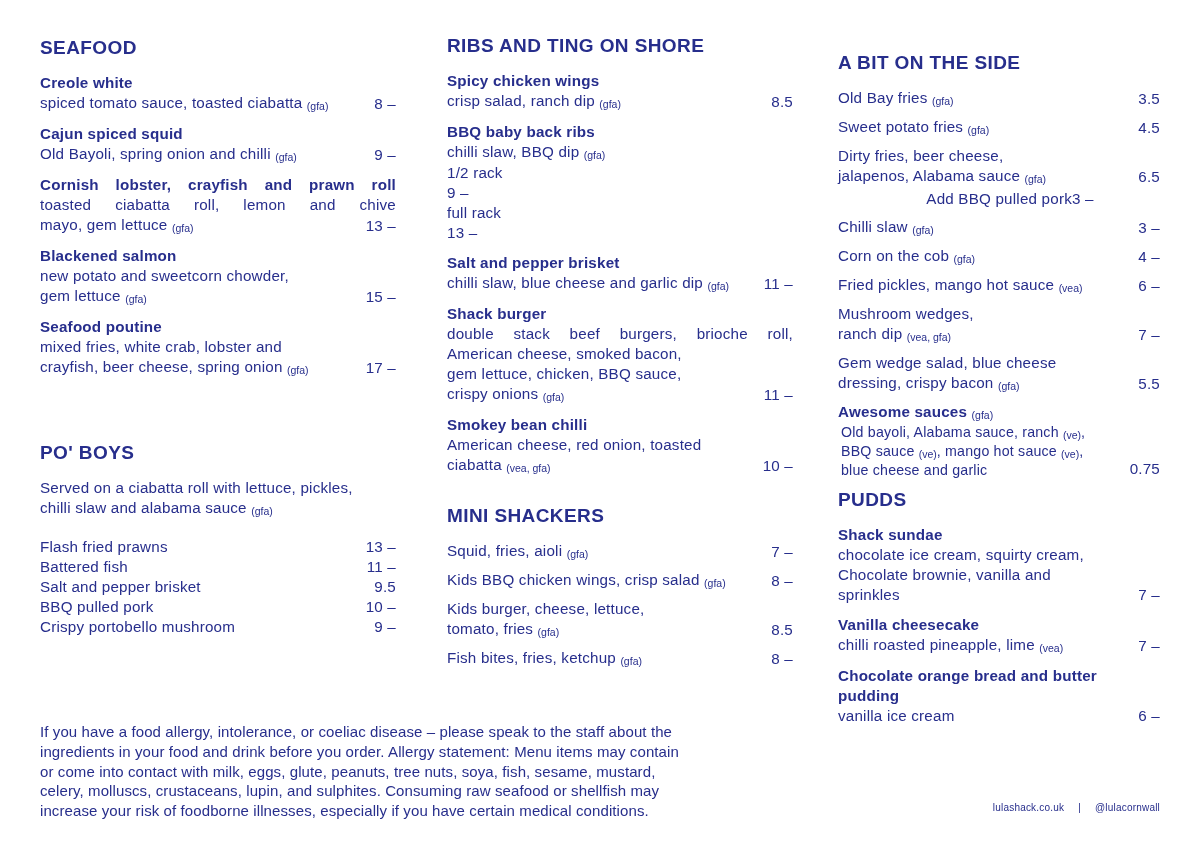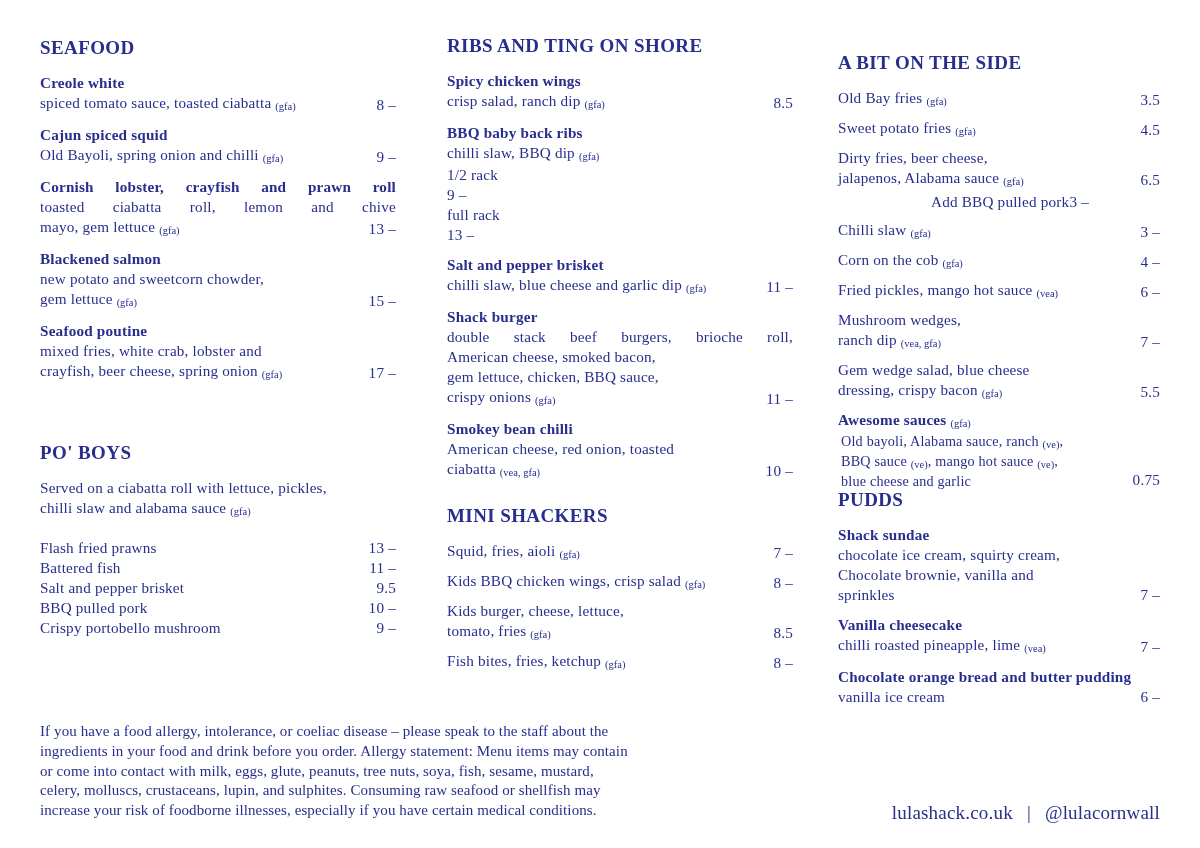--- a/index.html
+++ b/index.html
@@ -1,31 +1,31 @@
 <!DOCTYPE html>
 <html style="--ink: #272e8c; --bg: #ffffff;"><head>
 <meta charset="utf-8">
 <style>
   :root { --ink: #272e8c; --bg: #ffffff; }
   html, body { margin: 0; padding: 0; background: var(--bg); }
   #page {
     position: relative; width: 1200px; height: 836px; background: var(--bg);
-    color: var(--ink); font-family: Liberation Serif, serif;
+    color: var(--ink); font-family: Liberation Sans, sans-serif;
     overflow: hidden; letter-spacing: 0.2px; border-radius: 7px;
   }
   .sec { position: absolute; }
   #sec-seafood { left: 40px;  top: 37px;  width: 356px; }
   #sec-poboys  { left: 40px;  top: 442px; width: 356px; }
   #sec-ribs    { left: 447px; top: 35px;  width: 346px; }
   #sec-mini    { left: 447px; top: 462px; width: 346px; margin-top: 43px; }
   #sec-side    { left: 838px; top: 35px;  width: 322px; margin-top: 17px; }
   #sec-pudds   { left: 838px; top: 489px; width: 322px; }
   #allergy     { left: 40px;  top: 722px; width: 718px; }
   #footer-links{ position: absolute; right: 40px; top: 802px; display: flex; gap: 14px;
-                 font-size: 19px; }
+                 font-size: 10px; }
   .sec-title { font-size: 19px; font-weight: 700; letter-spacing: 0.4px; margin: 0 0 14px 0; }
   .item { margin-bottom: 10px; }
   .item-s { margin-bottom: 8px; }
   .ibody { position: relative; }
   .iname { font-weight: 700; }
   .iname, .iline, .price, .rlabel, .rprice, .intro-line { font-size: 15.2px; line-height: 20px; }
   .price { position: absolute; right: 0; bottom: 0; white-space: nowrap; }
   .row  { display: flex; justify-content: center; flex-direction: column; }
   .prow { display: flex; justify-content: space-between; line-height: 23px; font-size: 15.2px; }
   .sub  { display: flex; justify-content: center; padding-left: 22px; margin-top: 2px; }

